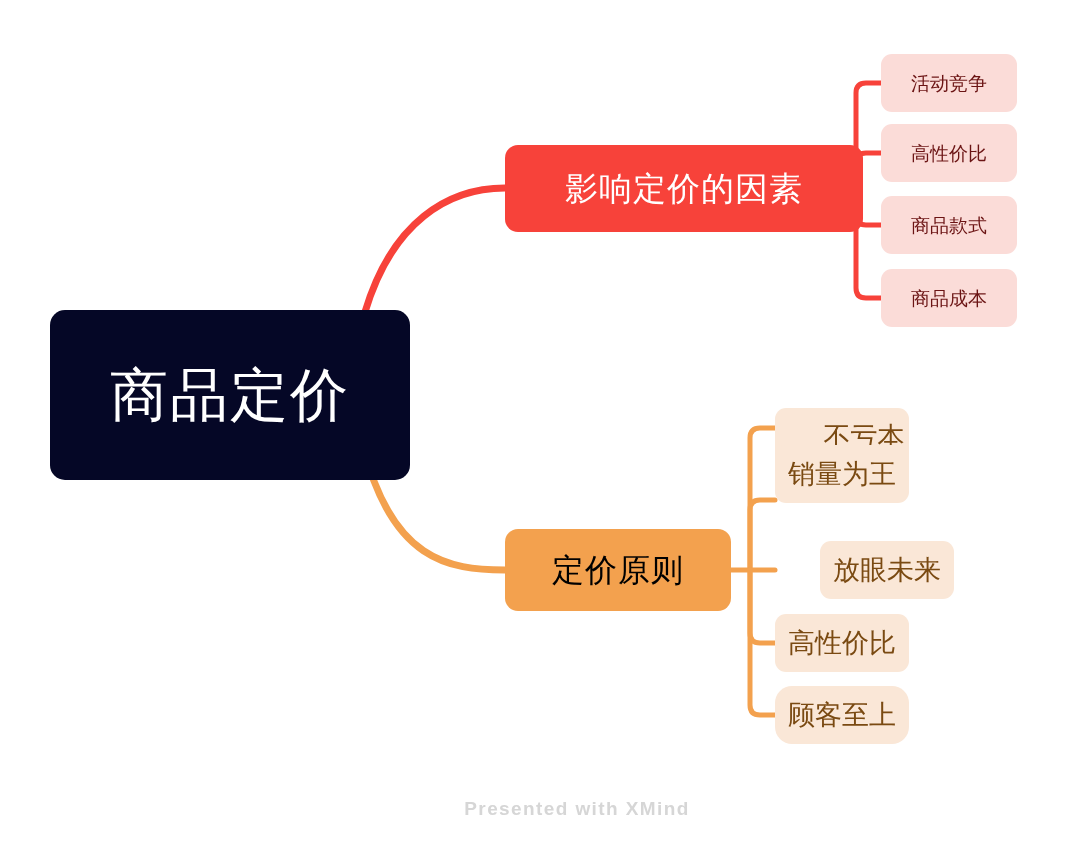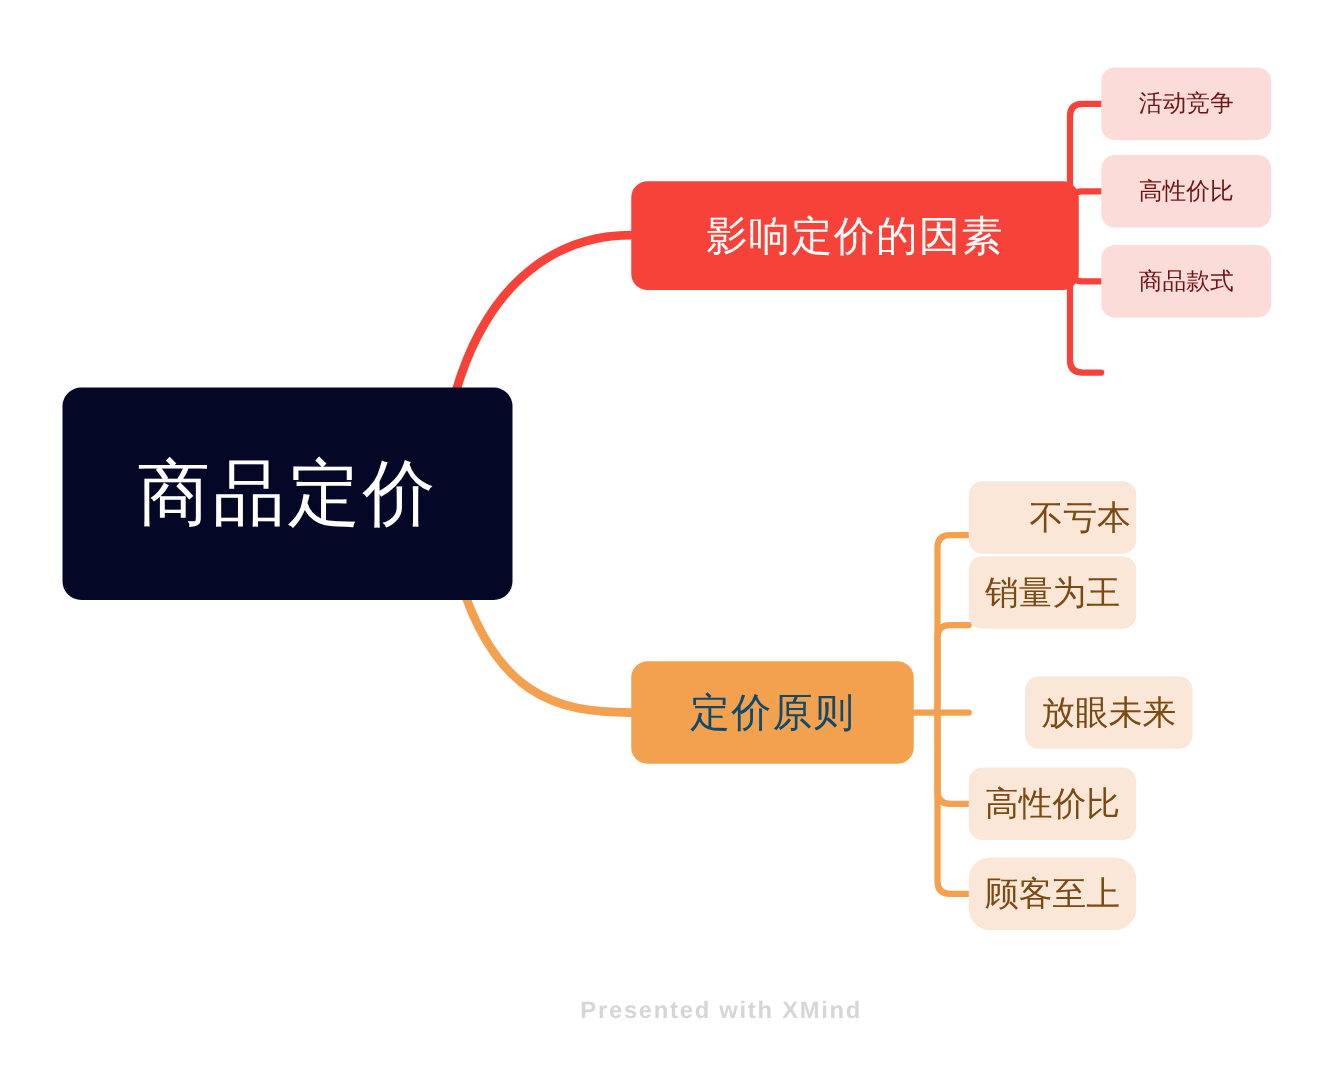--- a/index.html
+++ b/index.html
@@ -57,21 +57,21 @@
     font-size: 33px;
     letter-spacing: 1px;
   }
   .node-branch-orange {
     left: 505px;
     top: 529px;
     width: 226px;
     height: 82px;
     border-radius: 13px;
     background: #f3a14e;
-    color: #0c4a6e;
+    color: #000000;
     font-size: 32px;
     letter-spacing: 1px;
   }
   .node-leaf-red {
     left: 881px;
     width: 136px;
     height: 58px;
     border-radius: 11px;
     background: #fbdcd8;
     color: #6b1414;
@@ -136,26 +136,29 @@
 
   <div class="node node-leaf-red" style="top:54px;">
     <span>活动竞争</span>
   </div>
   <div class="node node-leaf-red" style="top:124px;">
     <span>高性价比</span>
   </div>
   <div class="node node-leaf-red" style="top:196px;">
     <span>商品款式</span>
   </div>
+  <div class="node node-leaf-red" style="top:269px;">
+    <span>商品成本</span>
+  </div>
 
   <div class="node node-branch-orange">
     <span>定价原则</span>
   </div>
 
-  <div class="node node-leaf-orange" style="top:385px;padding-left:44px;">
+  <div class="node node-leaf-orange" style="top:408px;padding-left:44px;">
     <span>不亏本</span>
   </div>
   <div class="node node-leaf-orange" style="top:445px;">
     <span>销量为王</span>
   </div>
   <div class="node node-leaf-orange" style="top:541px;margin-left:45px;">
     <span>放眼未来</span>
   </div>
   <div class="node node-leaf-orange" style="top:614px;">
     <span>高性价比</span>

